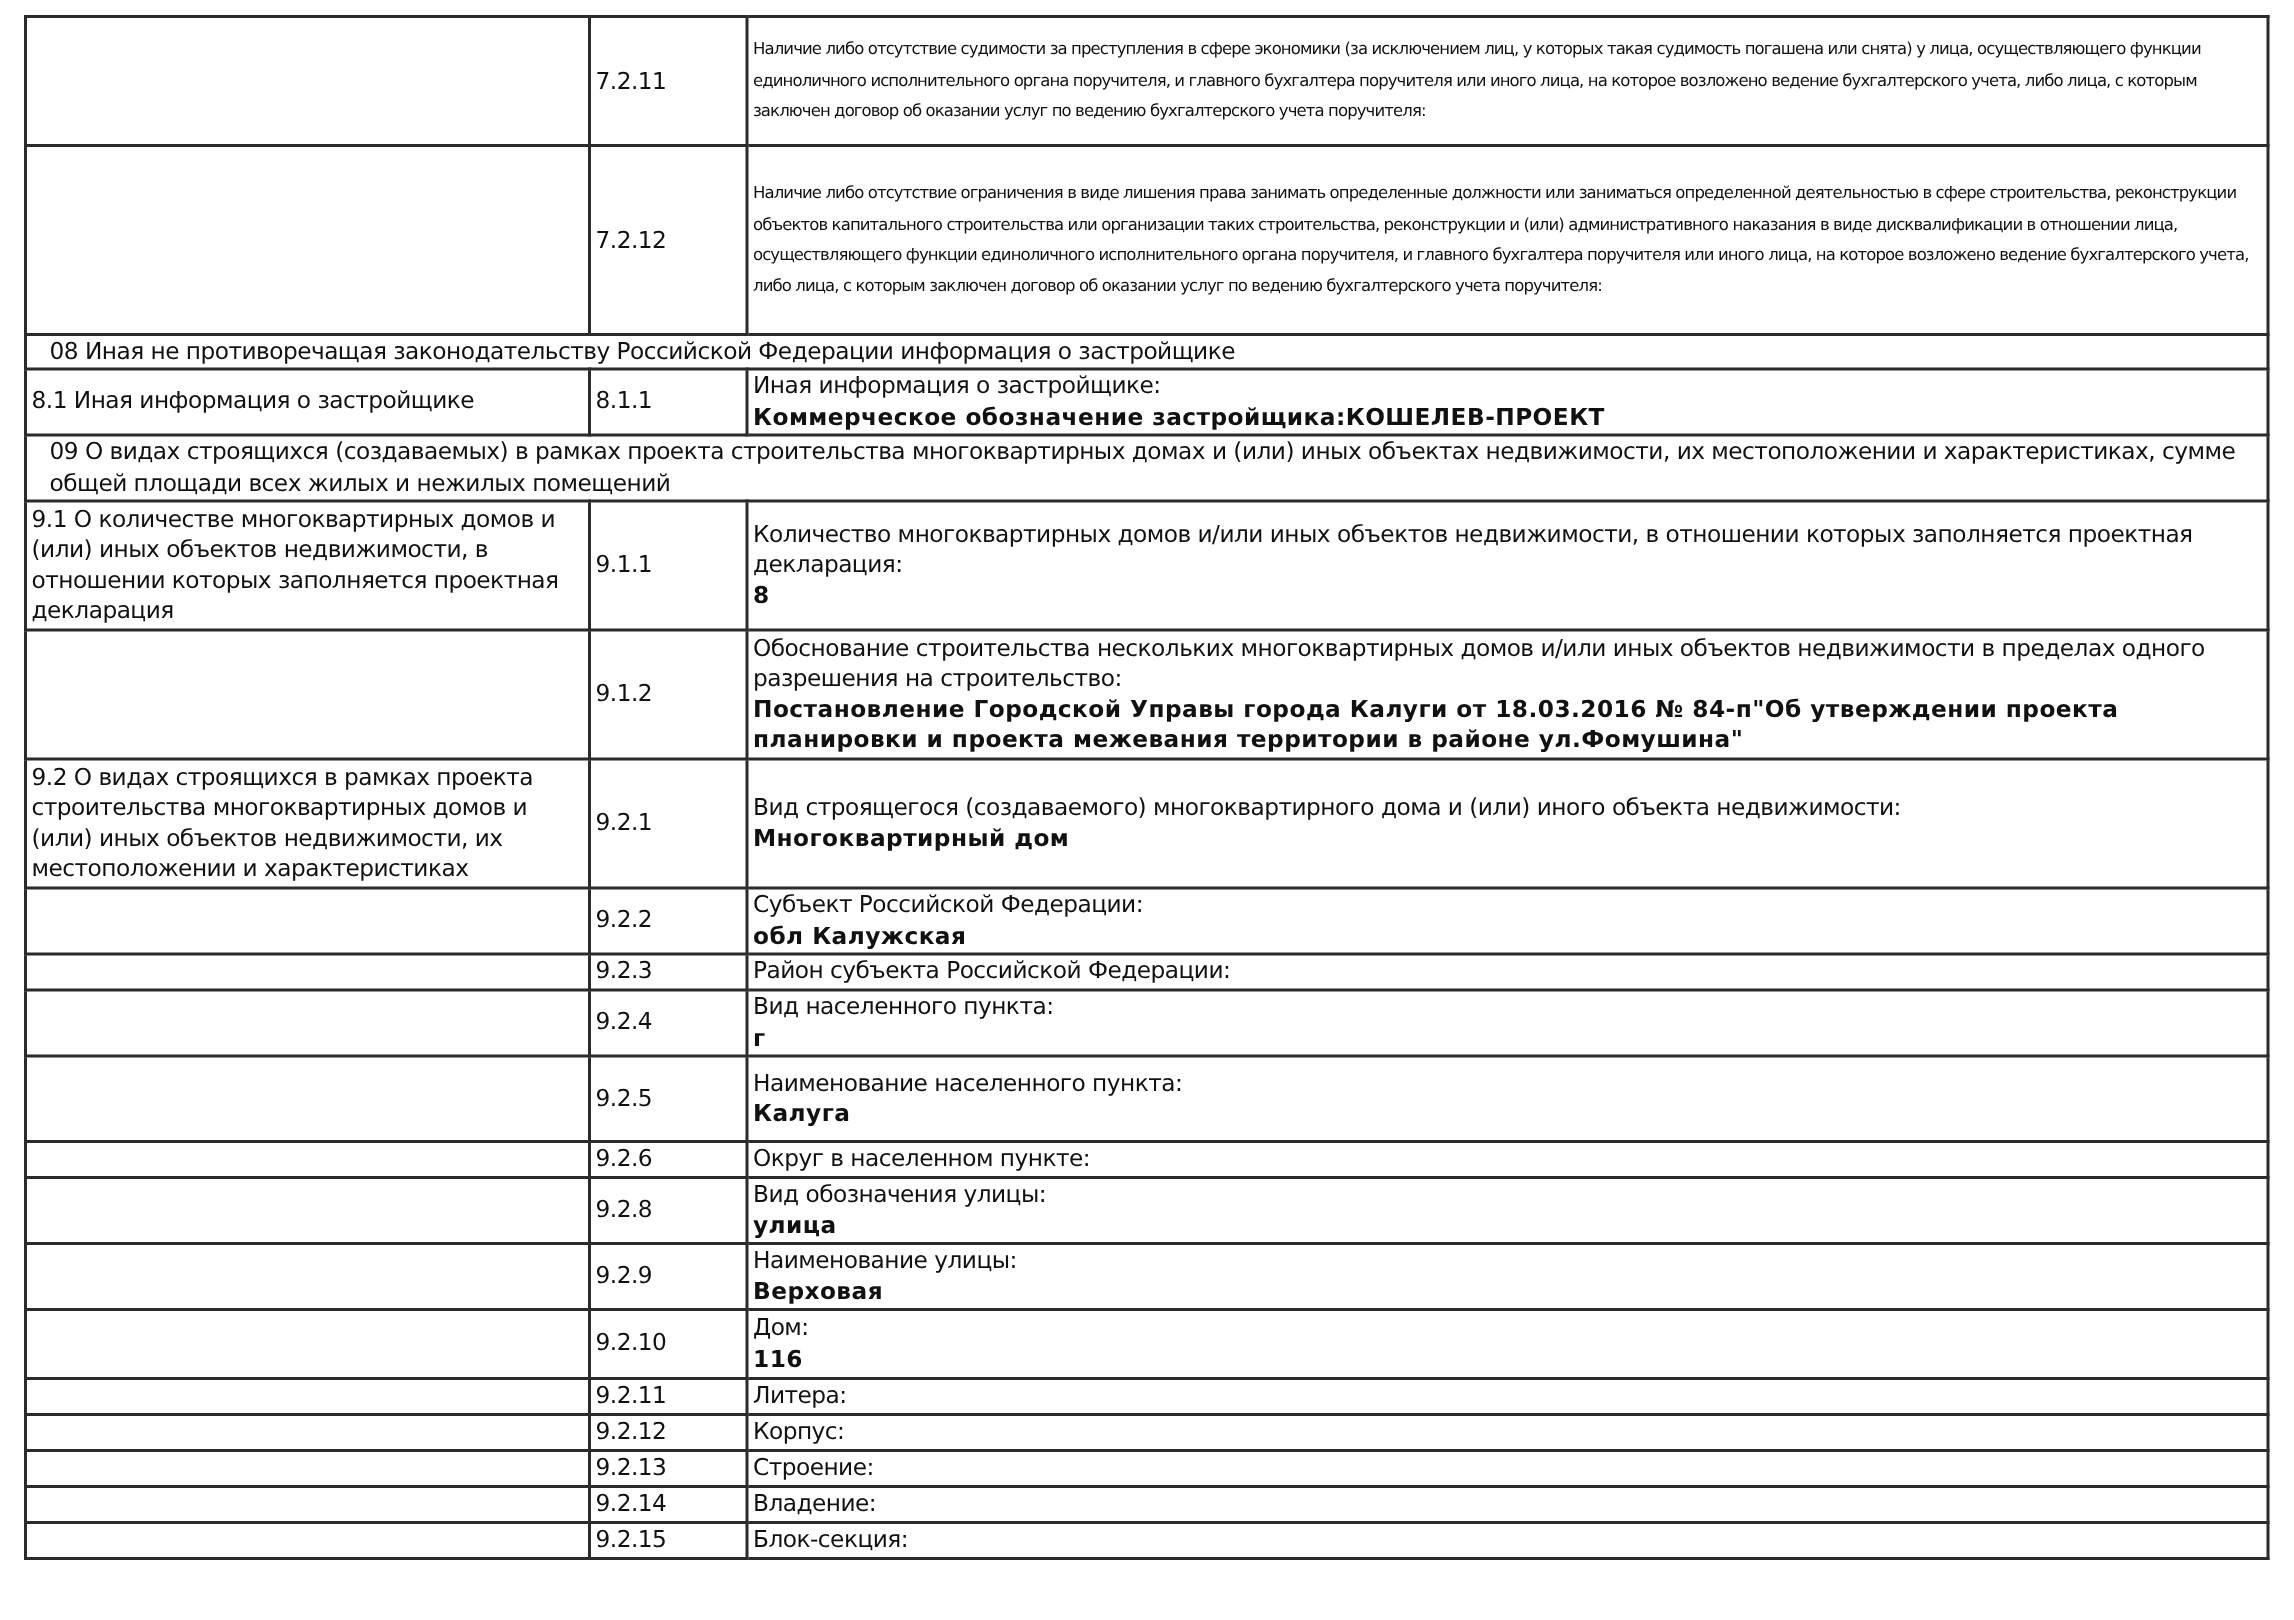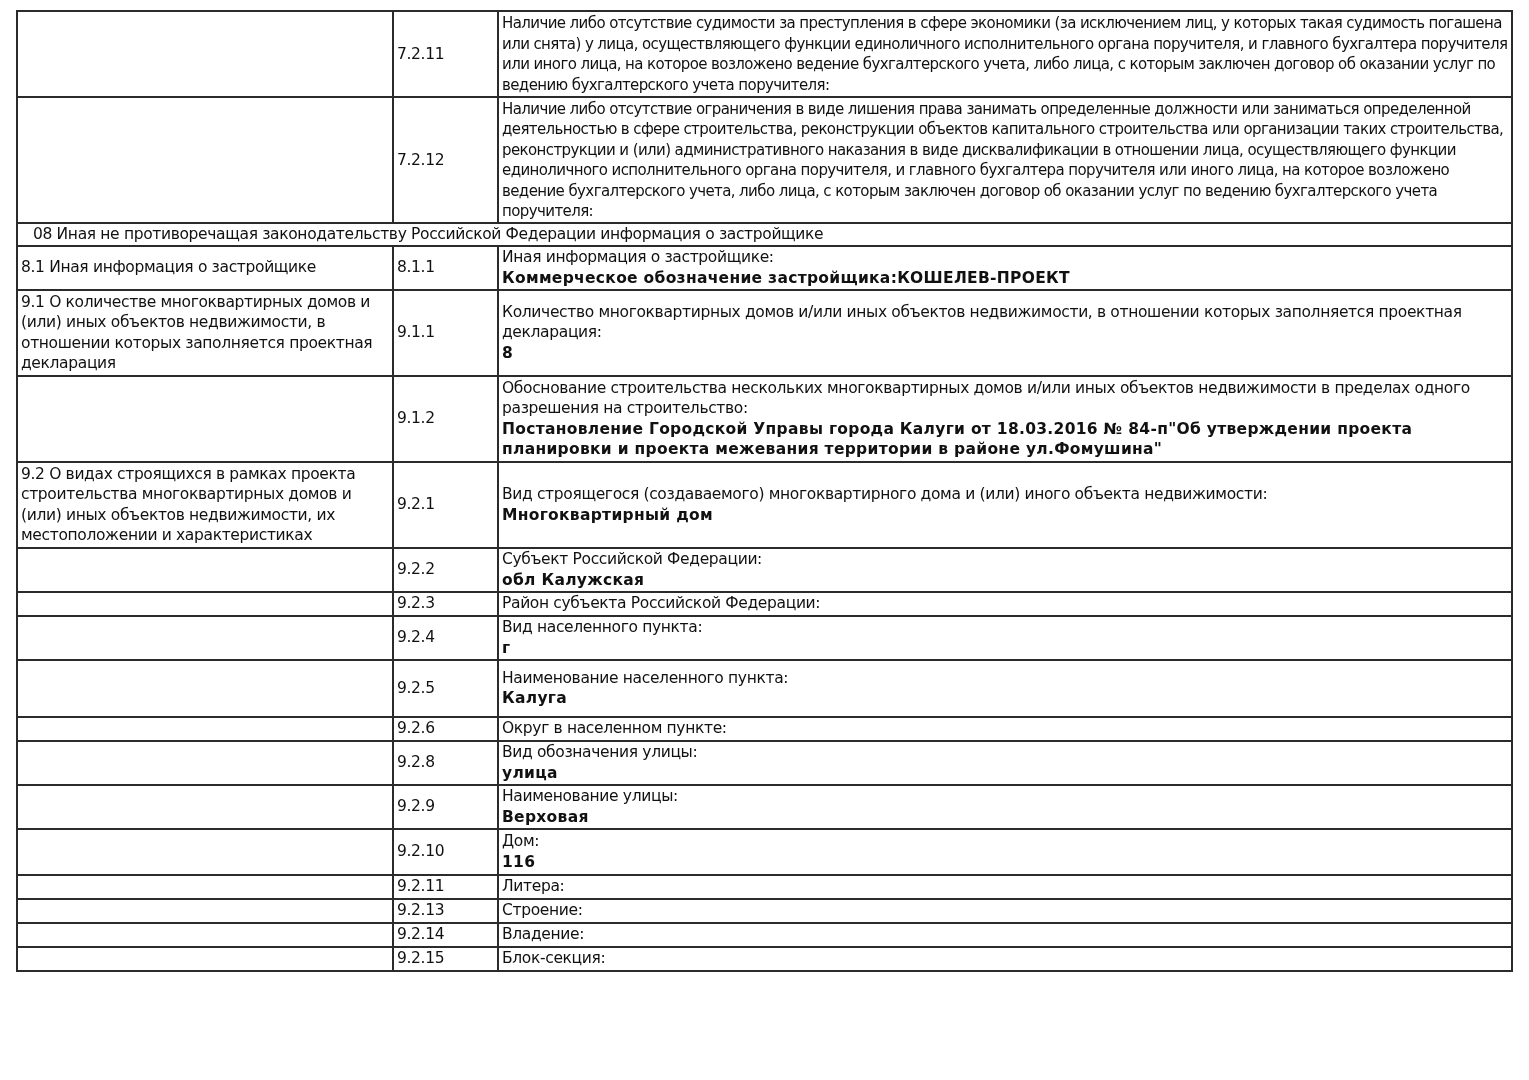--- a/index.html
+++ b/index.html
@@ -13,21 +13,21 @@
   td {
     border: 2px solid #2b2b2b; padding: 0 3px; vertical-align: middle;
     word-wrap: break-word;
   }
   td.c1 { width: 368px; }
   td.c2 { width: 97px; }
   td.c3 { width: auto; }
   .section td { padding: 0 15px; }
   .label { display: block; }
   .value { display: block; font-weight: bold; letter-spacing: 0.3px; }
-  .cond { font-size: 15px; letter-spacing: -0.6px; }
+  .cond { font-size: 11px; letter-spacing: -0.6px; }
 </style>
 </head>
 <body>
 
 <div class="doc">
 <table>
 
   <tbody>
         <tr style="height:86px">
     <td class="c1"></td>
@@ -47,20 +47,23 @@
 
   <tr style="height:44px">
     <td class="c1">8.1 Иная информация о застройщике</td>
     <td class="c2">8.1.1</td>
     <td class="c3">
       <span class="label">Иная информация о застройщике:</span>
       <span class="value">Коммерческое обозначение застройщика:КОШЕЛЕВ-ПРОЕКТ</span>
     </td>
   </tr>
 
+  <tr class="section" style="height:44px">
+    <td colspan="3">09 О видах строящихся (создаваемых) в рамках проекта строительства многоквартирных домах и (или) иных объектах недвижимости, их местоположении и характеристиках, сумме общей площади всех жилых и нежилых помещений</td>
+  </tr>
 
   <tr style="height:86px">
     <td class="c1">9.1 О количестве многоквартирных домов и (или) иных объектов недвижимости, в отношении которых заполняется проектная декларация</td>
     <td class="c2">9.1.1</td>
     <td class="c3">
       <span class="label">Количество многоквартирных домов и/или иных объектов недвижимости, в отношении которых заполняется проектная декларация:</span>
       <span class="value">8</span>
     </td>
   </tr>
 
@@ -148,20 +151,25 @@
       <span class="value">116</span>
     </td>
   </tr>
 
   <tr style="height:24px">
     <td class="c1"></td>
     <td class="c2">9.2.11</td>
     <td class="c3">Литера:</td>
   </tr>
 
+  <tr style="height:24px">
+    <td class="c1"></td>
+    <td class="c2">9.2.12</td>
+    <td class="c3">Корпус:</td>
+  </tr>
 
   <tr style="height:24px">
     <td class="c1"></td>
     <td class="c2">9.2.13</td>
     <td class="c3">Строение:</td>
   </tr>
 
   <tr style="height:24px">
     <td class="c1"></td>
     <td class="c2">9.2.14</td>

